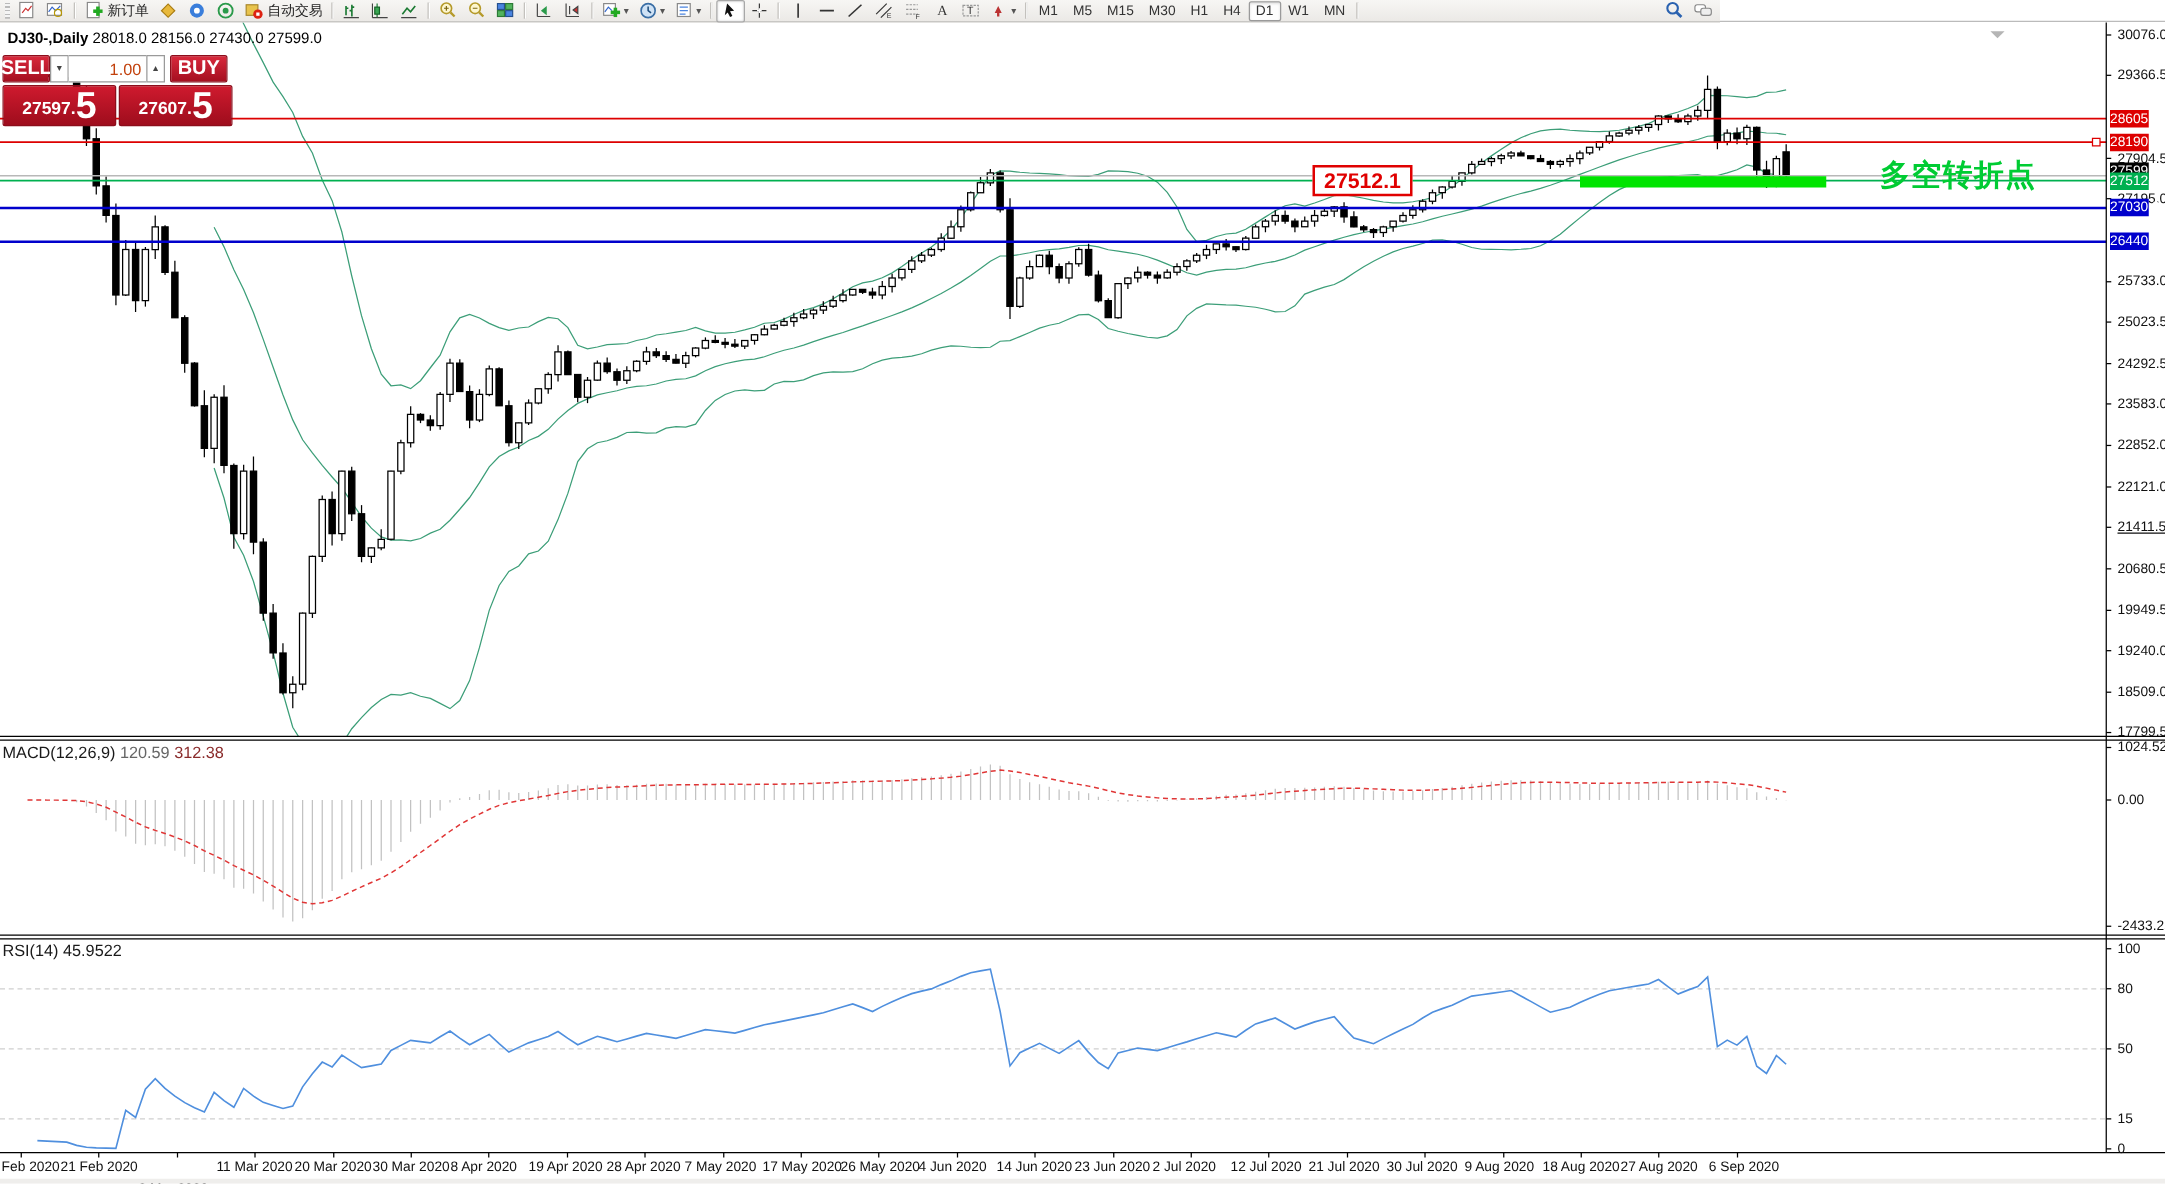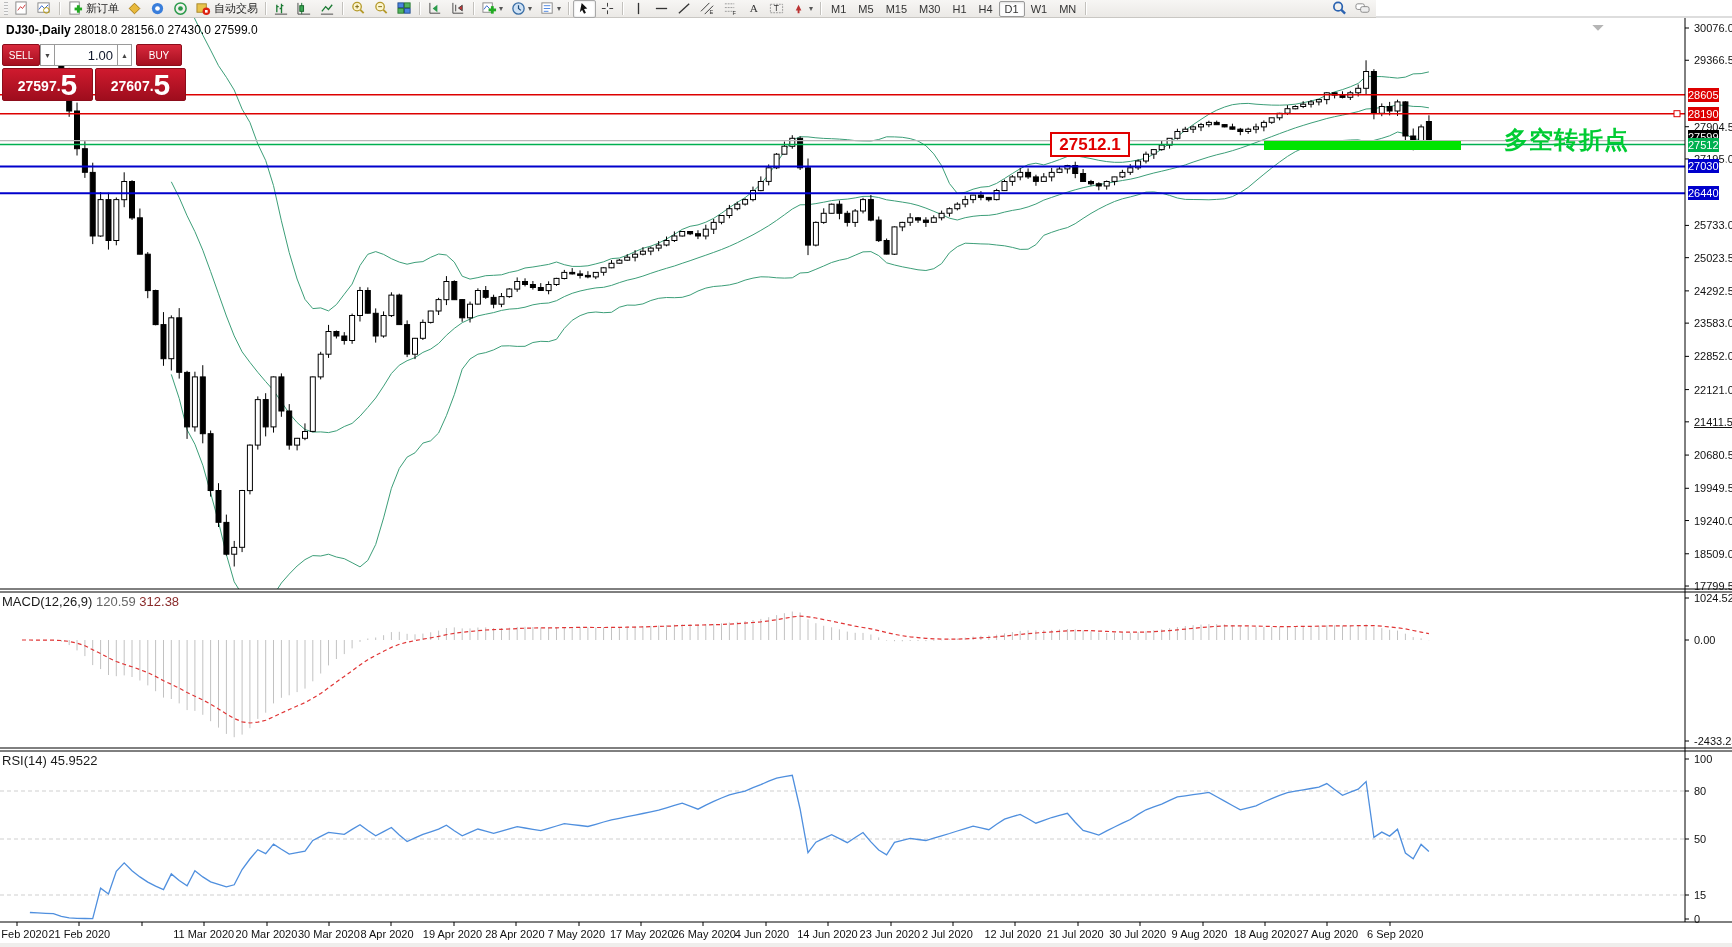--- a/index.html
+++ b/index.html
@@ -22,26 +22,26 @@
   .ylab{position:absolute;left:1694px;font-size:11px;color:#111;z-index:5;white-space:nowrap;}
   .badge{position:absolute;left:1688px;width:31px;height:14px;font-size:11px;color:#fff;text-align:center;
     line-height:14px;z-index:6;white-space:nowrap;}
   .datelab{position:absolute;top:928px;font-size:11px;color:#111;z-index:5;white-space:nowrap;}
   .panel-label{position:absolute;font-size:13px;color:#1a1a1a;z-index:5;white-space:nowrap;}
   #chart-title{position:absolute;left:6px;top:23px;font-size:12px;color:#000;z-index:7;}
   #chart-title .sym{font-weight:bold;}
   
   #trade{position:absolute;left:2px;top:44px;width:186px;z-index:20;font-family:"Liberation Sans",sans-serif;}
   #trade .row1{display:flex;height:22px;}
-  .tbtn{background:linear-gradient(#d8293c,#a50f20);color:#fff;font-weight:normal;font-size:10px;
+  .tbtn{background:linear-gradient(#d8293c,#a50f20);color:#fff;font-weight:bold;font-size:16px;
     display:flex;align-items:center;justify-content:center;border-radius:2px;border:1px solid #8c0d1b;box-sizing:border-box;}
   #sell-btn{width:38px;}  #buy-btn{width:46px;margin-left:4px;}
   .spin{width:15px;background:#fff;border:1px solid #9a9a9a;font-size:7px;color:#444;display:flex;
     align-items:center;justify-content:center;box-sizing:border-box;}
-  #vol{width:62px;border:1px solid #9a9a9a;border-left:none;border-right:none;font-size:13px;color:#0f172a;
+  #vol{width:62px;border:1px solid #9a9a9a;border-left:none;border-right:none;font-size:13px;color:#c2410c;
     text-align:right;padding-right:4px;box-sizing:border-box;outline:none;font-family:"Liberation Sans",sans-serif;}
   #trade .row2{display:flex;margin-top:2px;height:33px;}
   .pricebox{background:linear-gradient(#cf1a2e,#9e0d1d);border:1px solid #8c0d1b;border-radius:2px;color:#fff;
     width:91px;display:flex;align-items:flex-end;justify-content:center;padding-bottom:1px;box-sizing:border-box;}
   .pricebox .small{font-size:14px;font-weight:bold;line-height:26px;}
   .pricebox .big{font-size:30px;font-weight:bold;line-height:28px;}
   .pricebox + .pricebox{margin-left:2px;}
   
   #price-note{position:absolute;left:1050px;top:132px;width:76px;height:21px;border:2px solid #e00000;background:#fff;
     color:#e00000;font-size:17px;font-weight:bold;text-align:center;line-height:21px;z-index:12;}

